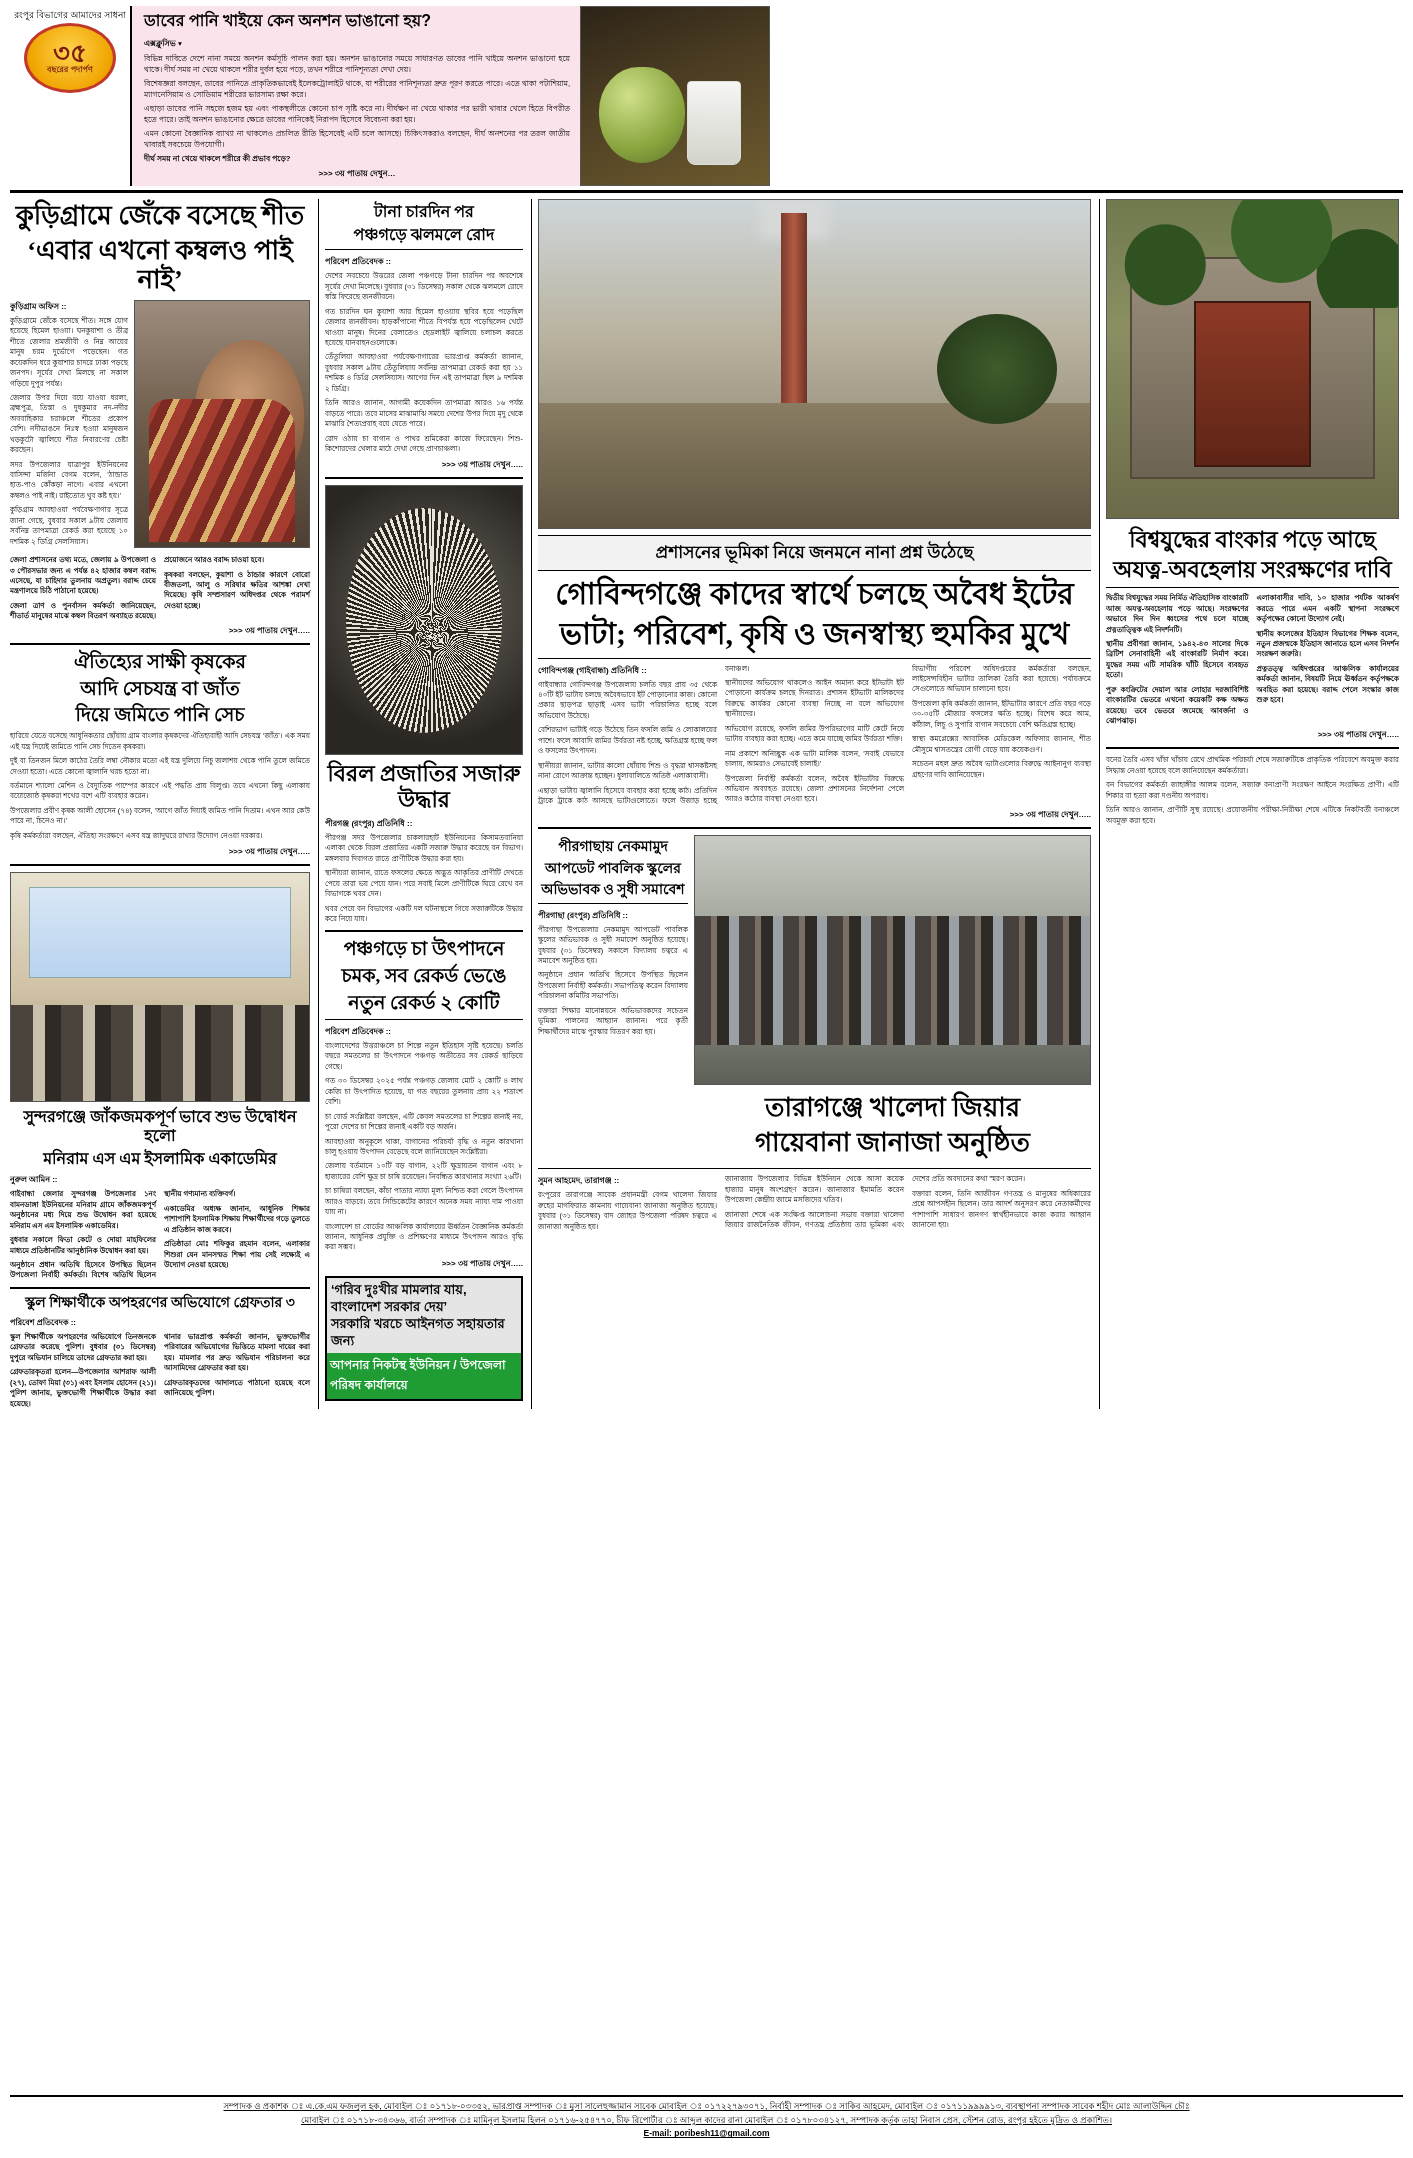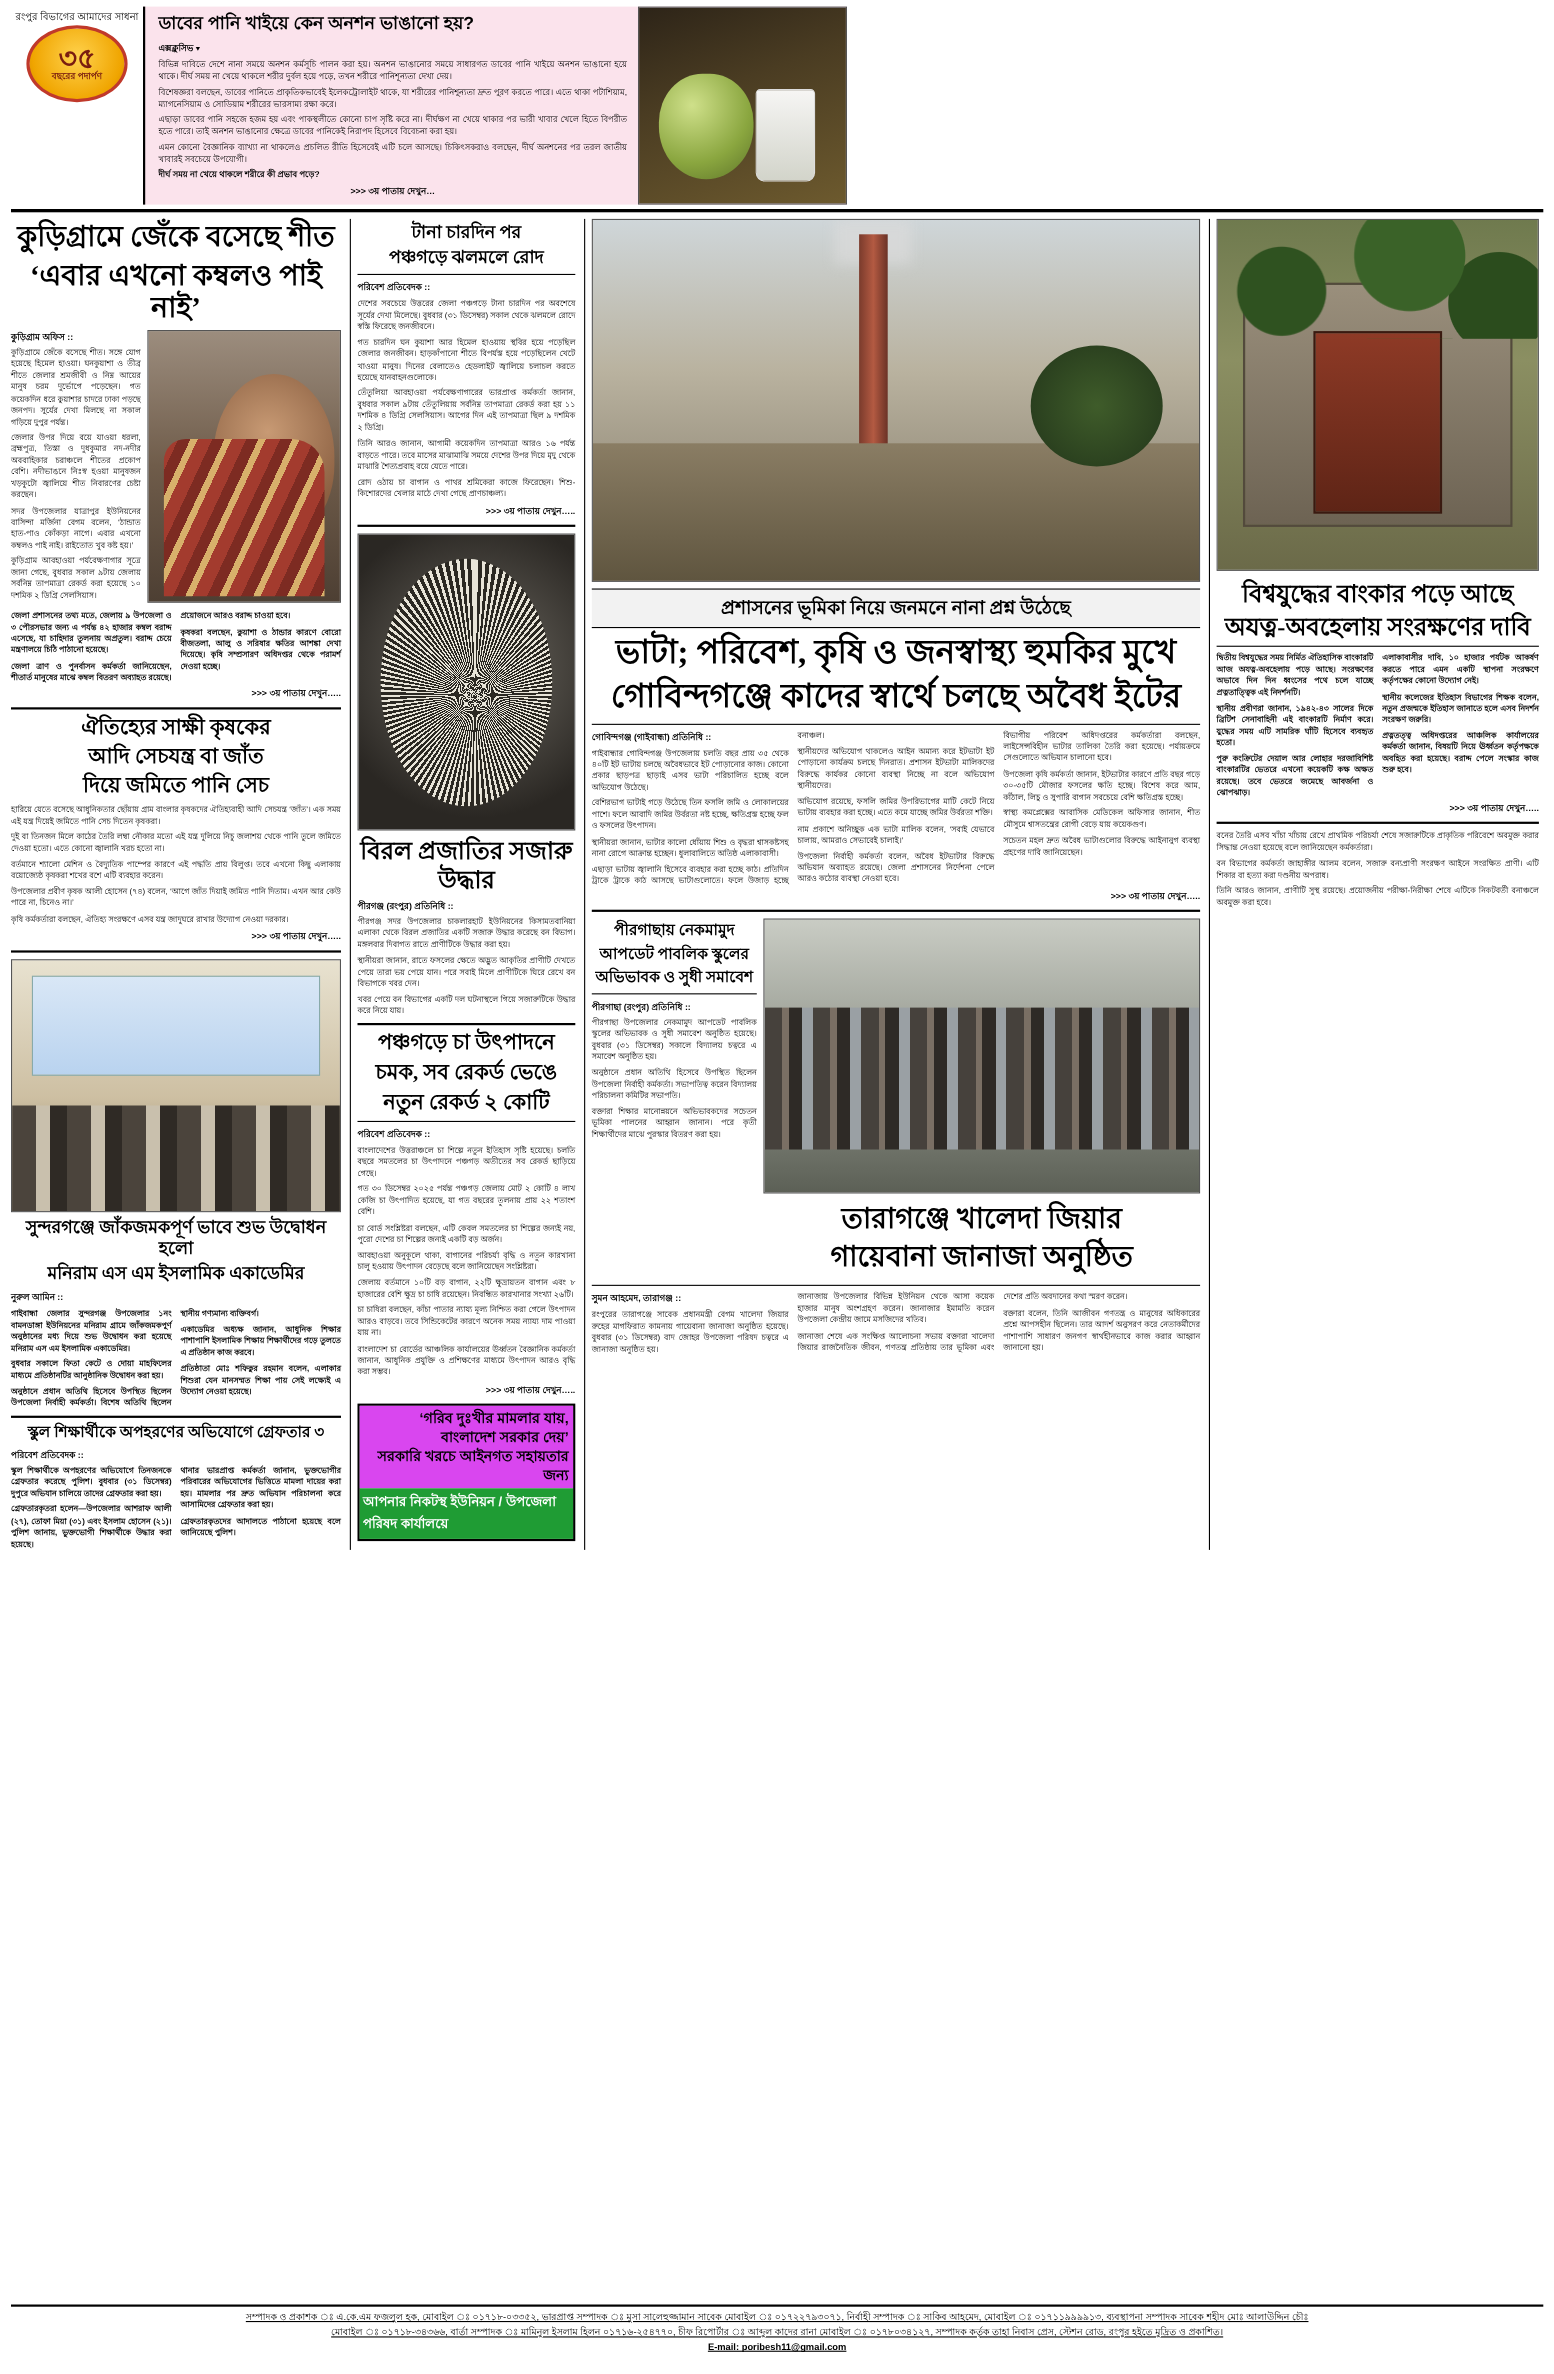--- a/index.html
+++ b/index.html
@@ -117,21 +117,21 @@
                radial-gradient(circle at 60% 30%,#3a6228 0 50px,transparent 51px),
                radial-gradient(circle at 88% 70%,#2b4c1d 0 46px,transparent 47px);}
 
   
   .banner-q{background:#f2f2f2;border-top:1px solid #000;border-bottom:1px solid #000;
     text-align:center;font-size:17px;font-weight:bold;padding:3px 0;font-family:"Liberation Serif",serif;}
   .mega{font-family:"Liberation Serif",serif;font-weight:bold;text-align:center;font-size:30px;line-height:1.15;margin:6px 0;}
 
   
   .ad{border:2px solid #000;margin-top:6px;}
-  .ad-yellow{background:#d946ef;text-align:right;padding:4px;font-weight:bold;font-size:13px;line-height:1.3;}
+  .ad-yellow{background:#e5e5e5;text-align:left;padding:4px;font-weight:bold;font-size:13px;line-height:1.3;}
   .ad-white{background:#fff;text-align:center;padding:5px 4px;}
   .ad-blue{color:#0a38b0;font-weight:bold;font-size:15px;}
   .ad-line{font-size:9px;line-height:1.5;margin:2px 0;}
   .ad-phone{font-size:13px;font-weight:bold;}
   .ad-green{background:#1f9c34;color:#fff;font-weight:bold;font-size:12px;padding:3px;}
 
   
   .footer{position:absolute;left:10px;right:10px;bottom:17px;border-top:2px solid #000;padding-top:3px;
     font-size:8.5px;line-height:1.6;text-align:center;text-decoration:underline;}
   .footer .mail{font-weight:bold;}
@@ -291,22 +291,22 @@
     <div class="col c3 vline" style="padding-left:6px">
 
       <div class="photo ph-kiln">
         <div class="smoke"></div>
         <div class="chimney"></div>
         <div class="ground"></div>
         <div class="tree"></div>
       </div>
 
       <div class="banner-q" style="margin-top:6px">প্রশাসনের ভূমিকা নিয়ে জনমনে নানা প্রশ্ন উঠেছে</div>
+      <div class="mega">গোবিন্দগঞ্জে কাদের স্বার্থে চলছে অবৈধ ইটের</div>
       <div class="mega">ভাটা; পরিবেশ, কৃষি ও জনস্বাস্থ্য হুমকির মুখে</div>
-      <div class="mega">গোবিন্দগঞ্জে কাদের স্বার্থে চলছে অবৈধ ইটের</div>
       <hr class="thin">
 
       <div class="threecol">
         <p class="byline">গোবিন্দগঞ্জ (গাইবান্ধা) প্রতিনিধি ::</p>
         <p class="body sm">গাইবান্ধার গোবিন্দগঞ্জ উপজেলায় চলতি বছর প্রায় ৩৫ থেকে ৪০টি ইট ভাটায় চলছে অবৈধভাবে ইট পোড়ানোর কাজ। কোনো প্রকার ছাড়পত্র ছাড়াই এসব ভাটা পরিচালিত হচ্ছে বলে অভিযোগ উঠেছে।</p>
         <p class="body sm">বেশিরভাগ ভাটাই গড়ে উঠেছে তিন ফসলি জমি ও লোকালয়ের পাশে। ফলে আবাদি জমির উর্বরতা নষ্ট হচ্ছে, ক্ষতিগ্রস্ত হচ্ছে ফল ও ফসলের উৎপাদন।</p>
         <p class="body sm">স্থানীয়রা জানান, ভাটার কালো ধোঁয়ায় শিশু ও বৃদ্ধরা শ্বাসকষ্টসহ নানা রোগে আক্রান্ত হচ্ছেন। ধুলাবালিতে অতিষ্ঠ এলাকাবাসী।</p>
         <p class="body sm">এছাড়া ভাটায় জ্বালানি হিসেবে ব্যবহার করা হচ্ছে কাঠ। প্রতিদিন ট্রাকে ট্রাকে কাঠ আসছে ভাটাগুলোতে। ফলে উজাড় হচ্ছে বনাঞ্চল।</p>
         <p class="body sm">স্থানীয়দের অভিযোগ থাকলেও আইন অমান্য করে ইটভাটা ইট পোড়ানো কার্যক্রম চলছে দিনরাত। প্রশাসন ইটভাটা মালিকদের বিরুদ্ধে কার্যকর কোনো ব্যবস্থা নিচ্ছে না বলে অভিযোগ স্থানীয়দের।</p>
         <p class="body sm">অভিযোগ রয়েছে, ফসলি জমির উপরিভাগের মাটি কেটে নিয়ে ভাটায় ব্যবহার করা হচ্ছে। এতে কমে যাচ্ছে জমির উর্বরতা শক্তি।</p>

